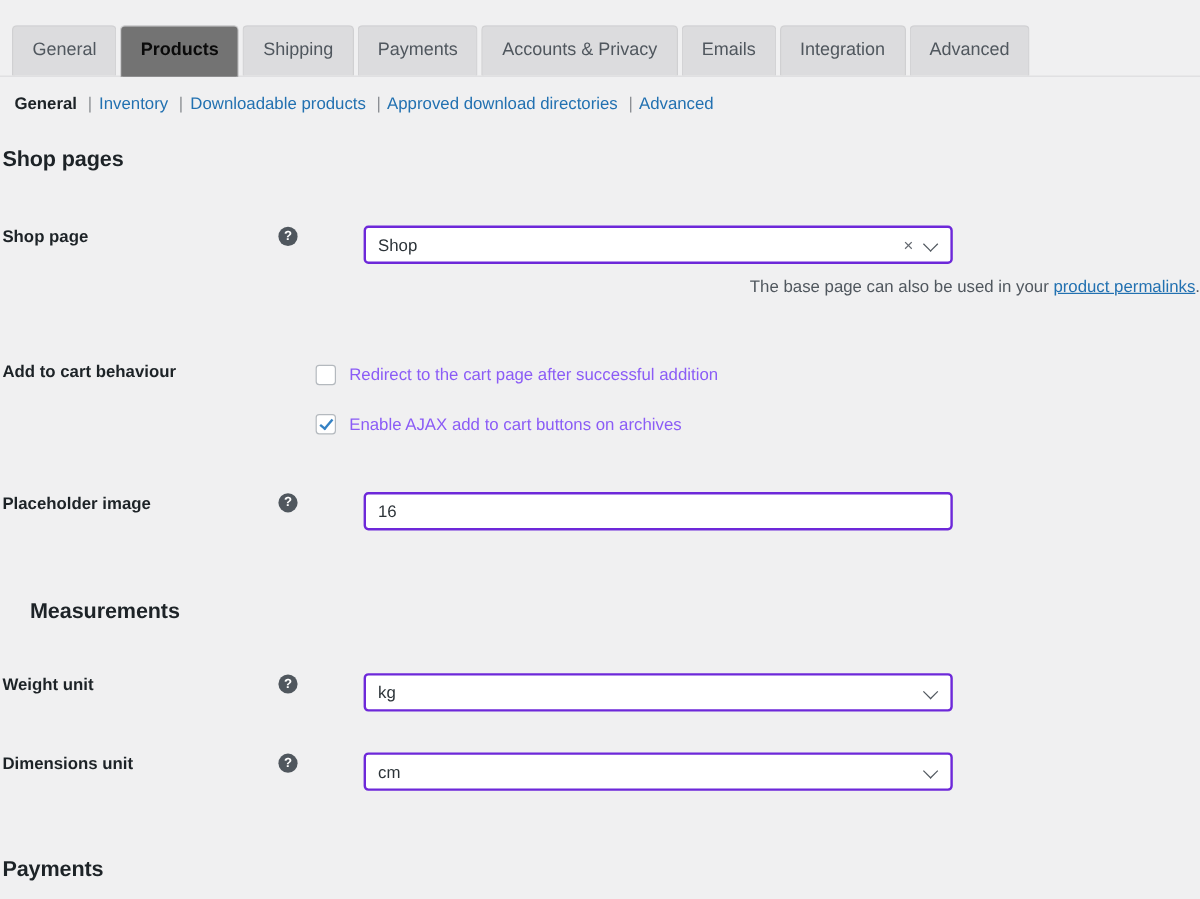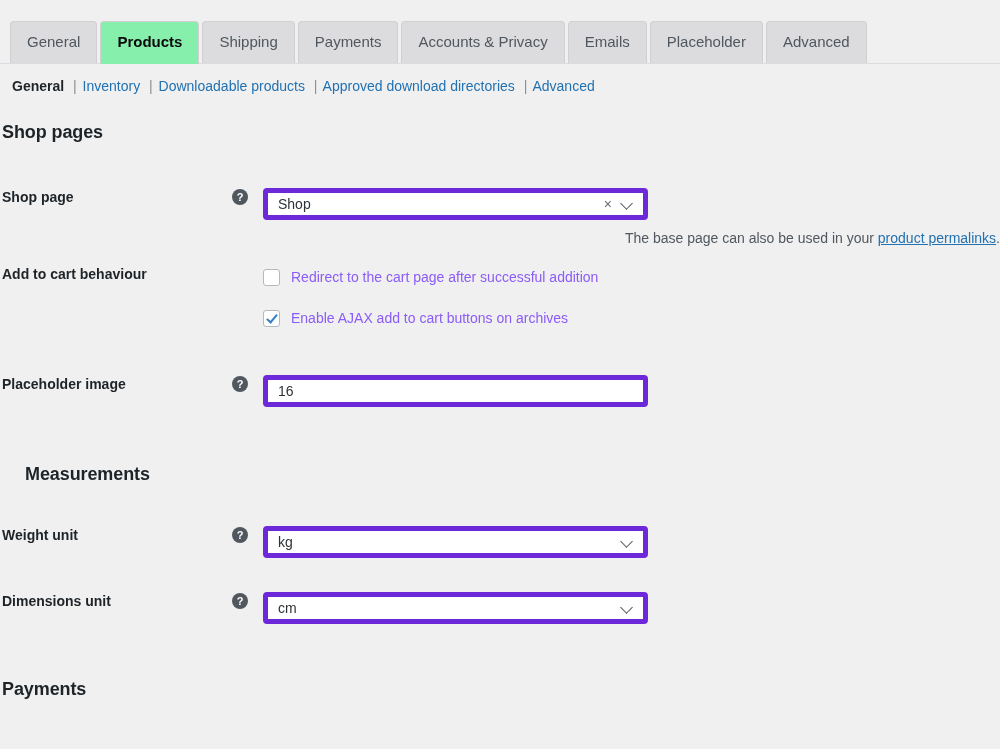--- a/index.html
+++ b/index.html
@@ -61,21 +61,21 @@
     line-height: 18px;
     color: #50575e;
     background: #dcdcde;
     border: 1px solid #d0d0d2;
     border-bottom: none;
     border-radius: 4px 4px 0 0;
     text-decoration: none;
     white-space: nowrap;
   }
   .tab.active {
-    background: #86efac;
+    background: #737373;
     color: #0a0a0a;
     font-weight: bold;
     border-color: #d0d0d2;
     padding-bottom: 13px;
     margin-bottom: -1px;
     position: relative;
     z-index: 3;
   }
 
   
@@ -162,32 +162,33 @@
     font-weight: bold;
     font-family: "Liberation Sans", sans-serif;
     cursor: help;
     user-select: none;
   }
 
   
   .text-input,
   .select-box {
     box-sizing: border-box;
-    width: 385px;
+    width: 491px;
     height: 32px;
     background: #ffffff;
-    border: 5px solid #6d28d9;
+    border: 2px solid #6d28d9;
     border-radius: 4px;
     box-shadow: 0 0 0 transparent;
     font-family: "Liberation Sans", sans-serif;
     font-size: 14px;
     color: #2c3338;
     padding: 0 10px;
     line-height: 30px;
     display: block;
+    margin-left: 40px;
   }
 
   .select-box {
     position: relative;
     display: flex;
     align-items: center;
   }
   .select-value {
     flex: 1 1 auto;
     overflow: hidden;
@@ -283,21 +284,21 @@
 <div class="page">
 
   <div class="tab-strip">
     <nav class="tab-list">
       <a class="tab" href="#">General</a>
       <a class="tab active" href="#">Products</a>
       <a class="tab" href="#">Shipping</a>
       <a class="tab" href="#">Payments</a>
       <a class="tab" href="#">Accounts &amp; Privacy</a>
       <a class="tab" href="#">Emails</a>
-      <a class="tab" href="#">Placeholder</a>
+      <a class="tab" href="#">Integration</a>
       <a class="tab" href="#">Advanced</a>
     </nav>
   </div>
 
   <div class="subnav">
     <span class="item current">General</span>
     <span class="sep">|</span>
     <a class="item" href="#">Inventory</a>
     <span class="sep">|</span>
     <a class="item" href="#">Downloadable products</a>
@@ -323,21 +324,21 @@
             <span class="icon-clear">×</span>
             <span class="icon-chevron"></span>
           </span>
         </div>
         <div class="field-desc">
           <span>The base page can also be used in your </span><a href="#">product permalinks</a><span>.</span>
         </div>
       </div>
     </div>
 
-    <div class="field-row" style="margin-top:17px;">
+    <div class="field-row" style="margin-top:52px;">
       <div class="field-label">Add to cart behaviour</div>
       <div class="field-help"></div>
       <div class="field-body">
         <div class="checkbox-row">
           <span class="cbx"></span>
           <span class="cbx-label">Redirect to the cart page after successful addition</span>
         </div>
         <div class="checkbox-row">
           <span class="cbx checked"></span>
           <span class="cbx-label">Enable AJAX add to cart buttons on archives</span>

